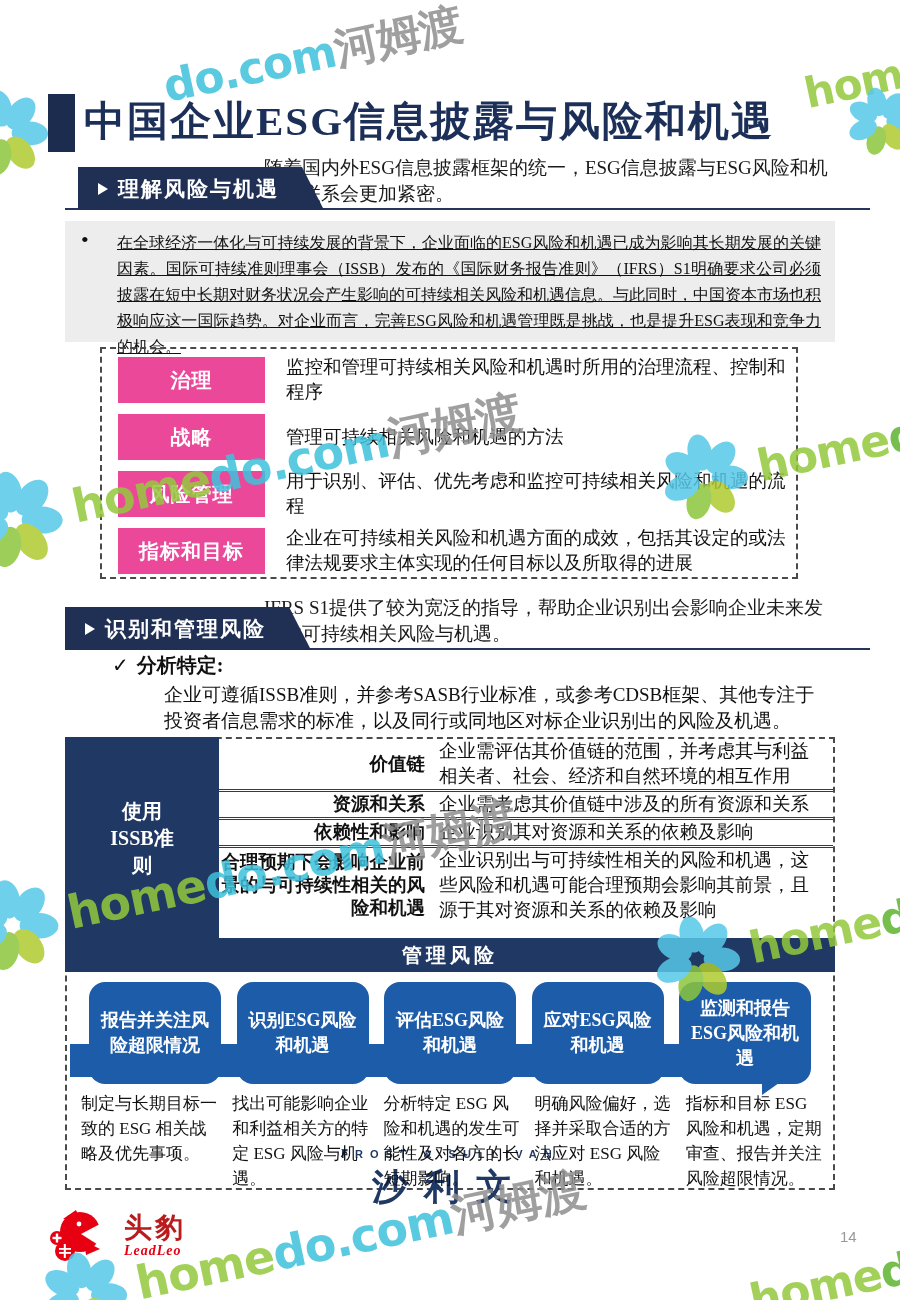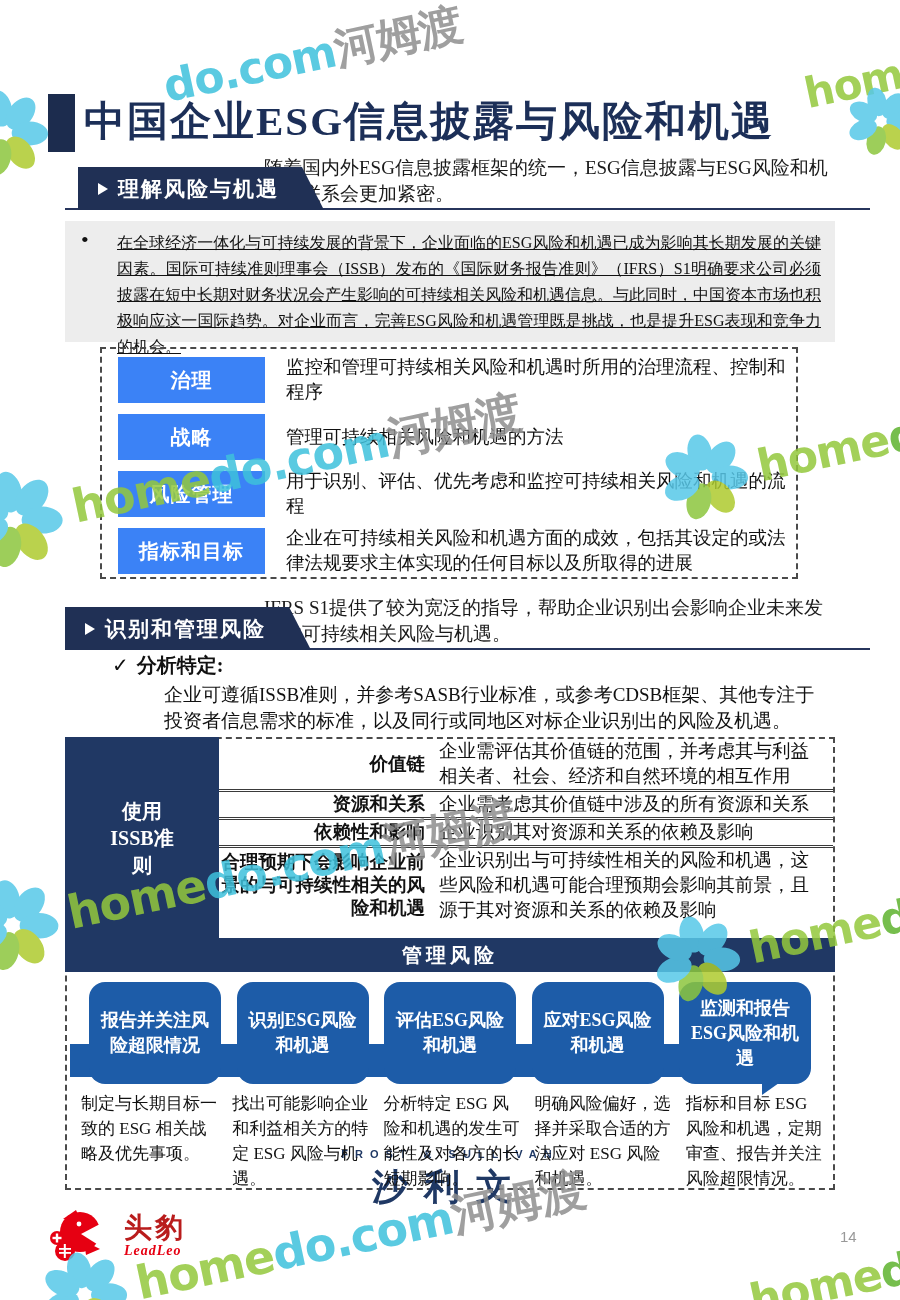--- a/index.html
+++ b/index.html
@@ -39,21 +39,21 @@
   .gray-para .bullet { position:absolute; left:16px; top:6px; font-size:22px; }
   .gray-para .ptext { font-size:16px; line-height:26px; text-align:justify;text-decoration:underline; }
 
   
   .frame-box {
     position:absolute; left:100px; top:347px; width:698px; height:232px;
     border:2px dashed #4a4a4a; padding-top:8px;
   }
   .frame-row { display:flex; align-items:center; height:46px; margin-bottom:11px; }
   .frame-btn {
-    margin-left:16px; width:147px; height:46px; background:#3b82f6; color:#fff;
+    margin-left:16px; width:147px; height:46px; background:#ec4899; color:#fff;
     font-size:20px; font-weight:bold; display:flex; align-items:center; justify-content:center;
     letter-spacing:1px; flex:none;
   }
   .frame-desc { padding-left:21px; padding-right:8px; font-size:18.5px; line-height:25px; }
 
   
   .ref-title { position:absolute; left:112px; top:652px; font-size:20px; font-weight:bold; }
   .ref-title .check { font-family:"DejaVu Sans",sans-serif; margin-right:8px; }
   .ref-text { position:absolute; left:164px; top:682px; width:660px; font-size:19px; line-height:26px; }
 

